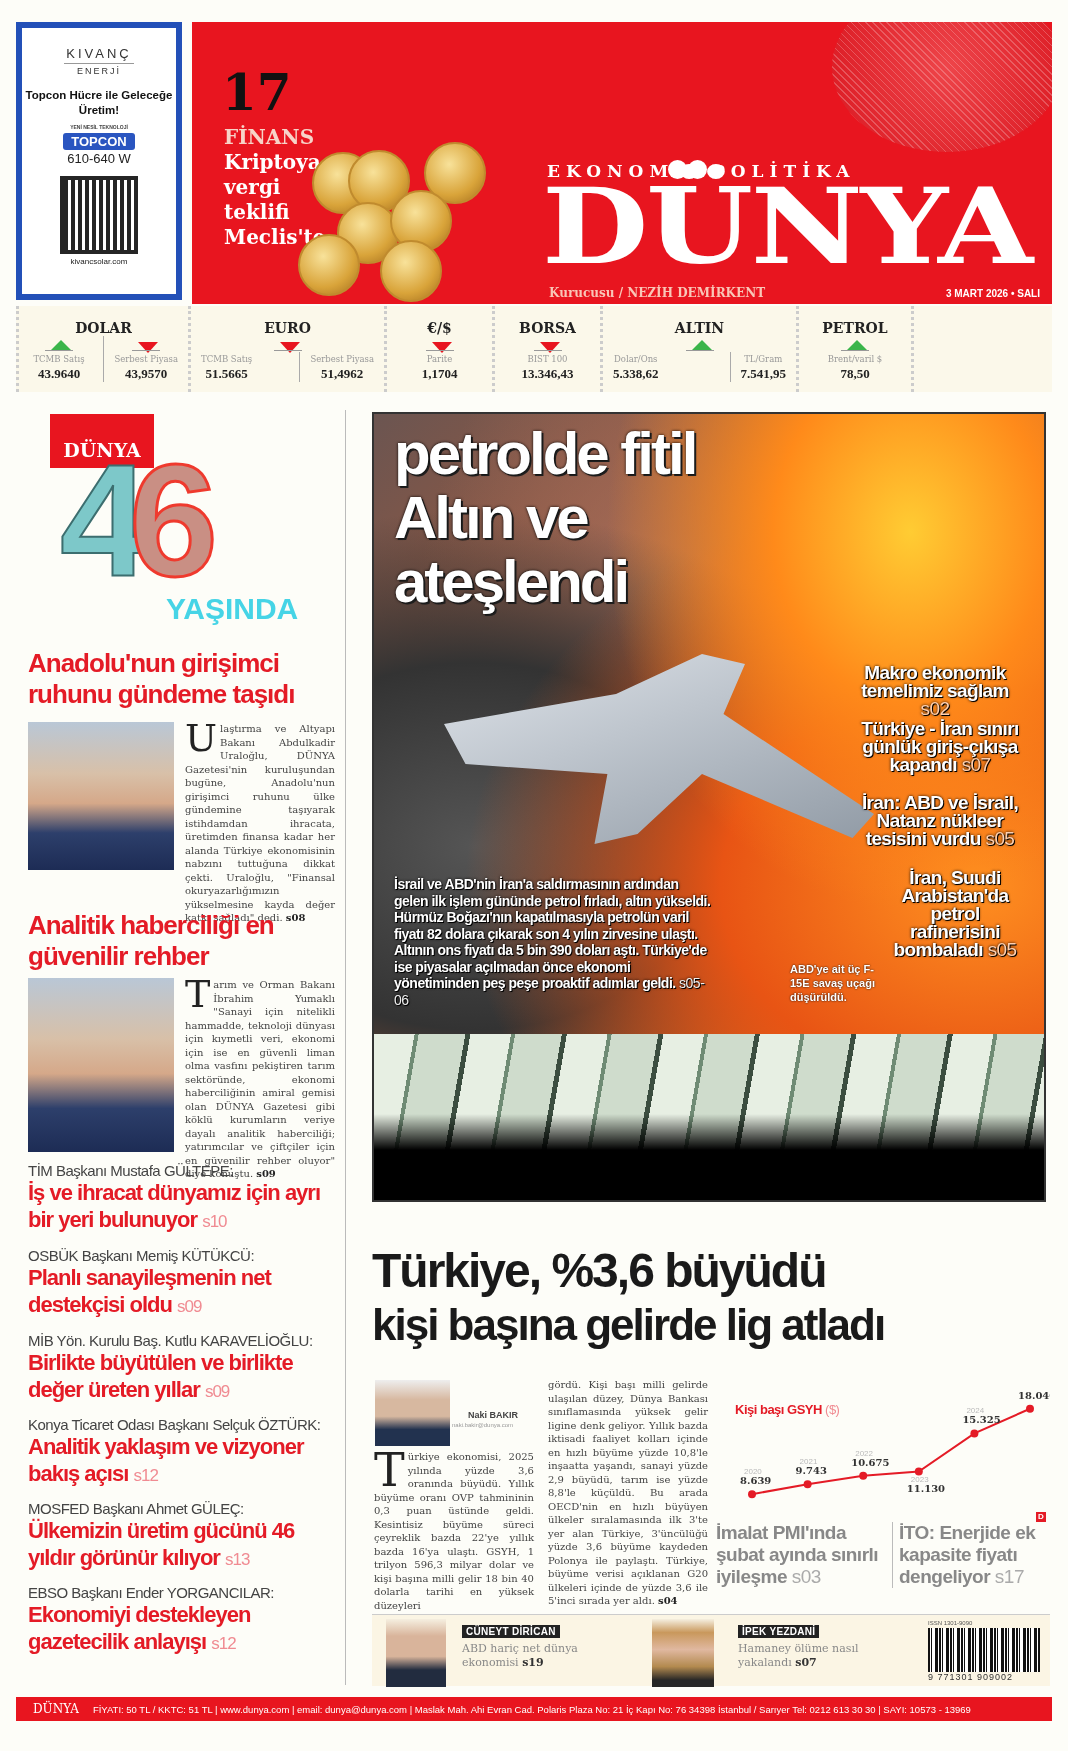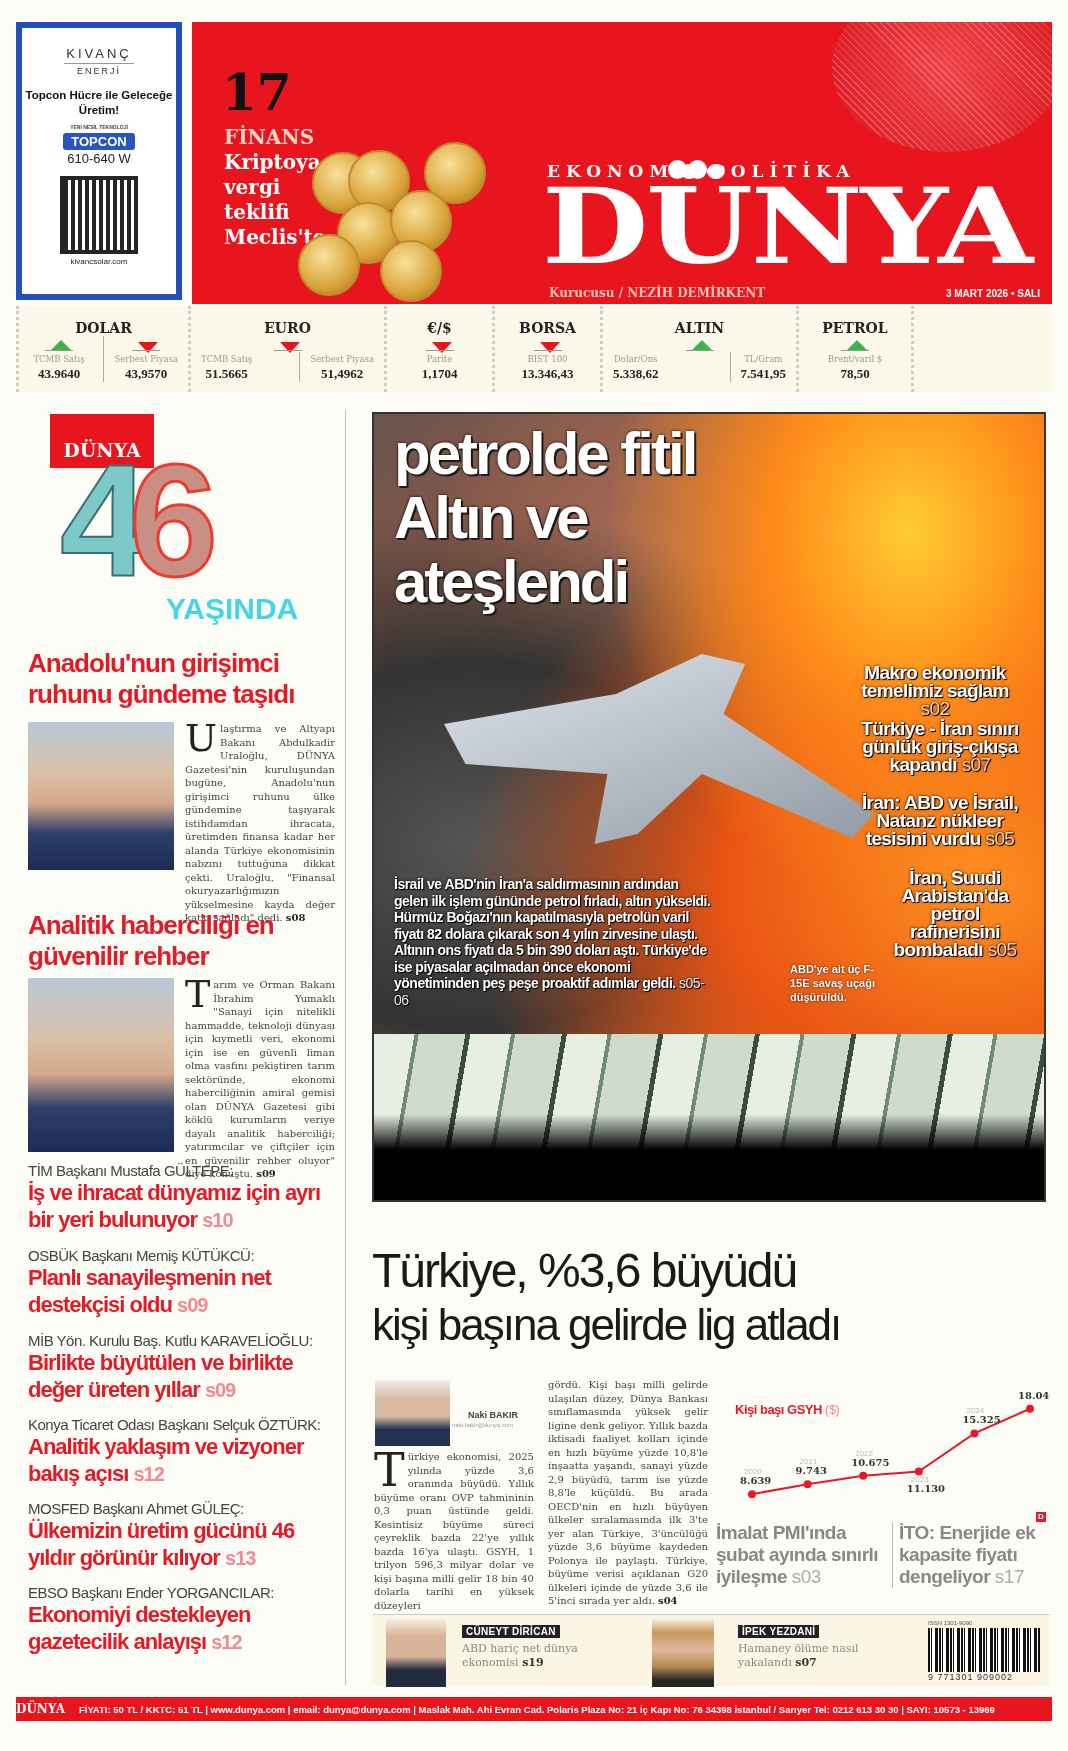--- a/index.html
+++ b/index.html
@@ -58,42 +58,42 @@
 .ph1{left:28px;top:722px;width:146px;height:148px}
 .body-text{font-family:"DejaVu Serif",serif;font-size:10px;line-height:13.5px;color:#444;text-align:justify}
 .body-text .drop{float:left;font-size:38px;line-height:32px;margin-right:3px;color:#222}
 .body-text b{color:#222}
 .bt1{left:185px;top:722px;width:150px}
 .lh2{left:28px;top:910px;width:310px;font-size:26px;line-height:31px}
 .ph2{left:28px;top:978px;width:146px;height:174px}
 .bt2{left:185px;top:978px;width:150px}
 .quote-intro{font-size:15px;color:#444;letter-spacing:-.5px}
 .quote-head{font-size:22px;line-height:27px}
-.quote-head .pg{font-weight:bold;color:#f08b92;font-size:20px}
+.quote-head .pg{font-weight:normal;color:#f08b92;font-size:17px}
 .q{left:28px;width:312px}
 
 .hero{left:372px;top:412px;width:674px;height:790px;border:2px solid #333;overflow:hidden;
  background:
  radial-gradient(ellipse at 80% 15%,#ffcc33 0%,#ff8a1a 18%,transparent 40%),
  radial-gradient(ellipse at 90% 60%,#ff9020 0%,#e85414 30%,transparent 60%),
  radial-gradient(ellipse at 15% 55%,#555 0%,#333 30%,transparent 55%),
  radial-gradient(ellipse at 45% 30%,#a5705f 0%,transparent 50%),
  linear-gradient(135deg,#6b5551,#c25b2d 50%,#f07a20 75%,#b8431a)}
 .jet{left:70px;top:240px;width:430px;height:200px;background:linear-gradient(160deg,#dfe4ea,#8e98a3);clip-path:polygon(0 35%,40% 20%,60% 0,70% 5%,65% 30%,100% 80%,95% 92%,60% 60%,45% 90%,35% 95%,38% 60%,5% 55%)}
 .money{left:0;top:620px;width:674px;height:170px;background:
  repeating-linear-gradient(100deg,#e7efe3 0 40px,#6f8b74 40px 44px,#cfdccc 44px 90px,#3b4d3f 90px 95px);}
 .oil{left:0;top:700px;width:674px;height:90px;background:linear-gradient(180deg,transparent,#000 40%)}
 .hero-title{left:20px;top:8px;font-size:60px;font-weight:900;color:#fff;line-height:64px;letter-spacing:-3px;text-shadow:0 0 3px #000,2px 2px 0 #222;width:600px}
 .hero-side{right:24px;text-align:center;color:#fff;font-weight:bold;font-size:19px;line-height:18px;text-shadow:0 0 3px #000,1px 1px 0 #000;letter-spacing:-.6px}
 .hero-side .pg{font-weight:normal;color:#ffd0b0}
 .hero-lede{left:20px;top:462px;width:320px;color:#fff;font-weight:bold;font-size:14px;line-height:16.5px;letter-spacing:-.5px;text-shadow:0 0 3px #000,1px 1px 0 #000}
 .hero-lede .pg{font-weight:normal;color:#eee}
 .hero-cap{left:416px;top:548px;width:100px;text-align:left;color:#fff;font-weight:bold;font-size:11px;line-height:14px;text-shadow:0 0 2px #000}
 
-.big-head{left:372px;top:1244px;font-size:48px;font-weight:400;color:#1a1a1a;letter-spacing:-2px;line-height:54px}
+.big-head{left:372px;top:1244px;font-size:48px;font-weight:700;color:#1a1a1a;letter-spacing:-2px;line-height:54px}
 .big-head .l2{font-size:44px}
 
 .auth-photo{left:375px;top:1380px;width:75px;height:66px;background:linear-gradient(180deg,#eee 0,#d7b8a0 30%,#d7b8a0 55%,#22324f 75%)}
 .auth-name{left:468px;top:1410px;font-size:9px;font-weight:bold;color:#444}
 .auth-mail{left:452px;top:1422px;font-size:6px;color:#999}
 .bt3{left:374px;top:1450px;width:160px}
 .bt4{left:548px;top:1378px;width:160px}
 .chart{left:720px;top:1390px;width:330px;height:130px}
 .chart-title{left:735px;top:1402px;font-size:13px;font-weight:bold;color:#e41b26;letter-spacing:-.5px}
 .chart-title span{font-weight:normal;color:#f08b92}
@@ -106,21 +106,21 @@
 .strip{left:372px;top:1614px;width:678px;height:72px;background:#fbf5e4;border-top:1px solid #ccc}
 .colphoto{background:linear-gradient(180deg,#f5efe0 0,#d9b49b 25%,#d9b49b 55%,#222c3f 75%)}
 .colphoto2{background:linear-gradient(180deg,#f5efe0 0,#c9985c 20%,#e0b8a0 45%,#b38a4f 70%,#262626 90%)}
 .col-name{background:#222;color:#fff;font-weight:bold;font-size:10px;padding:1px 4px;letter-spacing:.3px}
 .col-title{font-family:"DejaVu Serif",serif;font-size:11px;color:#888;line-height:14px;width:130px}
 .col-title b{color:#333}
 .issn{left:928px;top:1620px;font-size:6px;color:#555}
 .barcode{left:928px;top:1628px;width:112px;height:44px;background:repeating-linear-gradient(90deg,#111 0 2px,#fff 2px 3px,#111 3px 4px,#fff 4px 7px,#111 7px 10px,#fff 10px 11px)}
 .barnum{left:928px;top:1672px;font-size:9px;color:#333;background:#fbf5e4;width:112px;letter-spacing:1px}
 
-.footer{left:16px;top:1697px;width:1036px;height:24px;background:#e8151f;color:#fff;font-size:9.5px;font-weight:bold;line-height:24px;padding-left:0;white-space:nowrap;overflow:hidden}
+.footer{left:16px;top:1697px;width:1036px;height:24px;background:#e8151f;color:#fff;font-size:9.5px;font-weight:normal;line-height:24px;padding-left:17px;white-space:nowrap;overflow:hidden}
 .footer .logo{font-family:"DejaVu Serif",serif;font-size:12px;margin-right:14px}
 </style>
 </head>
 <body>
 
 <div class="abs ad">
   <div class="brand">KIVANÇ</div>
   <div class="sub">ENERJİ</div>
   <div class="slogan">Topcon Hücre ile Geleceğe Üretim!</div>
   <div class="tiny">YENİ NESİL TEKNOLOJİ</div>

